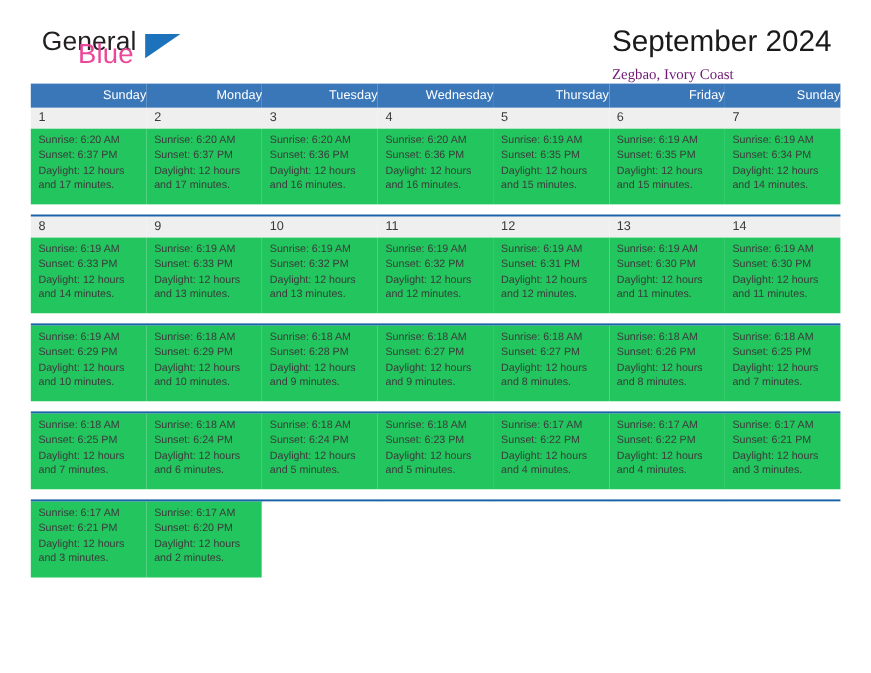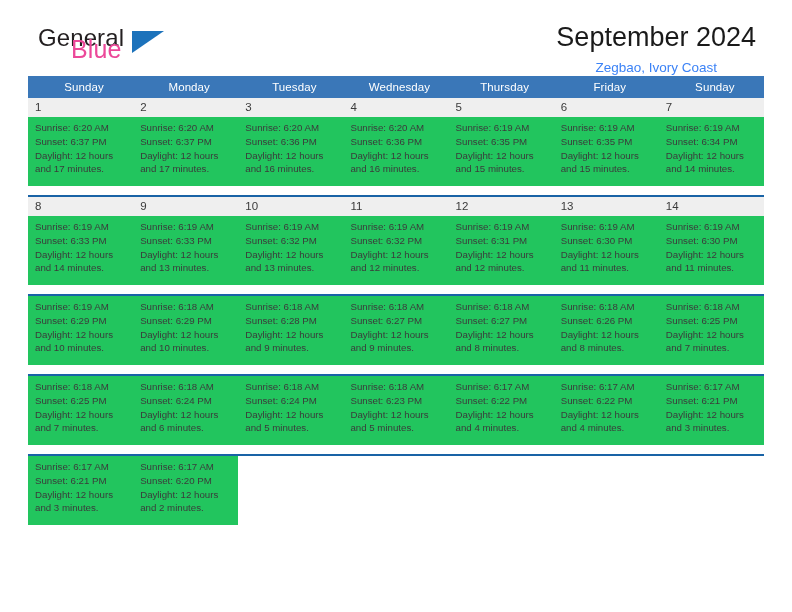--- a/index.html
+++ b/index.html
@@ -55,51 +55,52 @@
     top: 5px;
     width: 0;
     height: 0;
     border-left: 32px solid #1c72bb;
     border-bottom: 22px solid transparent;
   }
   .title-block {
     position: absolute;
     right: 8px;
     top: 22px;
-    text-align: center;
+    text-align: left;
   }
   .cal-title {
     font-size: 27px;
     color: #1a1a1a;
     font-weight: normal;
     line-height: 1.15;
     white-space: nowrap;
   }
   .cal-subtitle {
     font-size: 13.5px;
-    color: #3b82f6;
+    color: #701a75;
     margin-top: 7px;
     white-space: nowrap;
+    font-family: Liberation Serif, serif;
   }
 
   
   .calendar {
     width: 736px;
     border-collapse: collapse;
     table-layout: fixed;
     margin-top: 4px;
   }
   .calendar col { width: 105.14px; }
 
   thead th {
     background: #3a77b8;
     color: #ffffff;
     font-size: 11.5px;
     font-weight: normal;
-    text-align: center;
+    text-align: right;
     padding: 5px 0 5px 7px;
     height: 12px;
     vertical-align: middle;
     letter-spacing: 0.1px;
   }
 
   .week-sep td {
     height: 2px;
     padding: 0;
     background: #1963a6;

